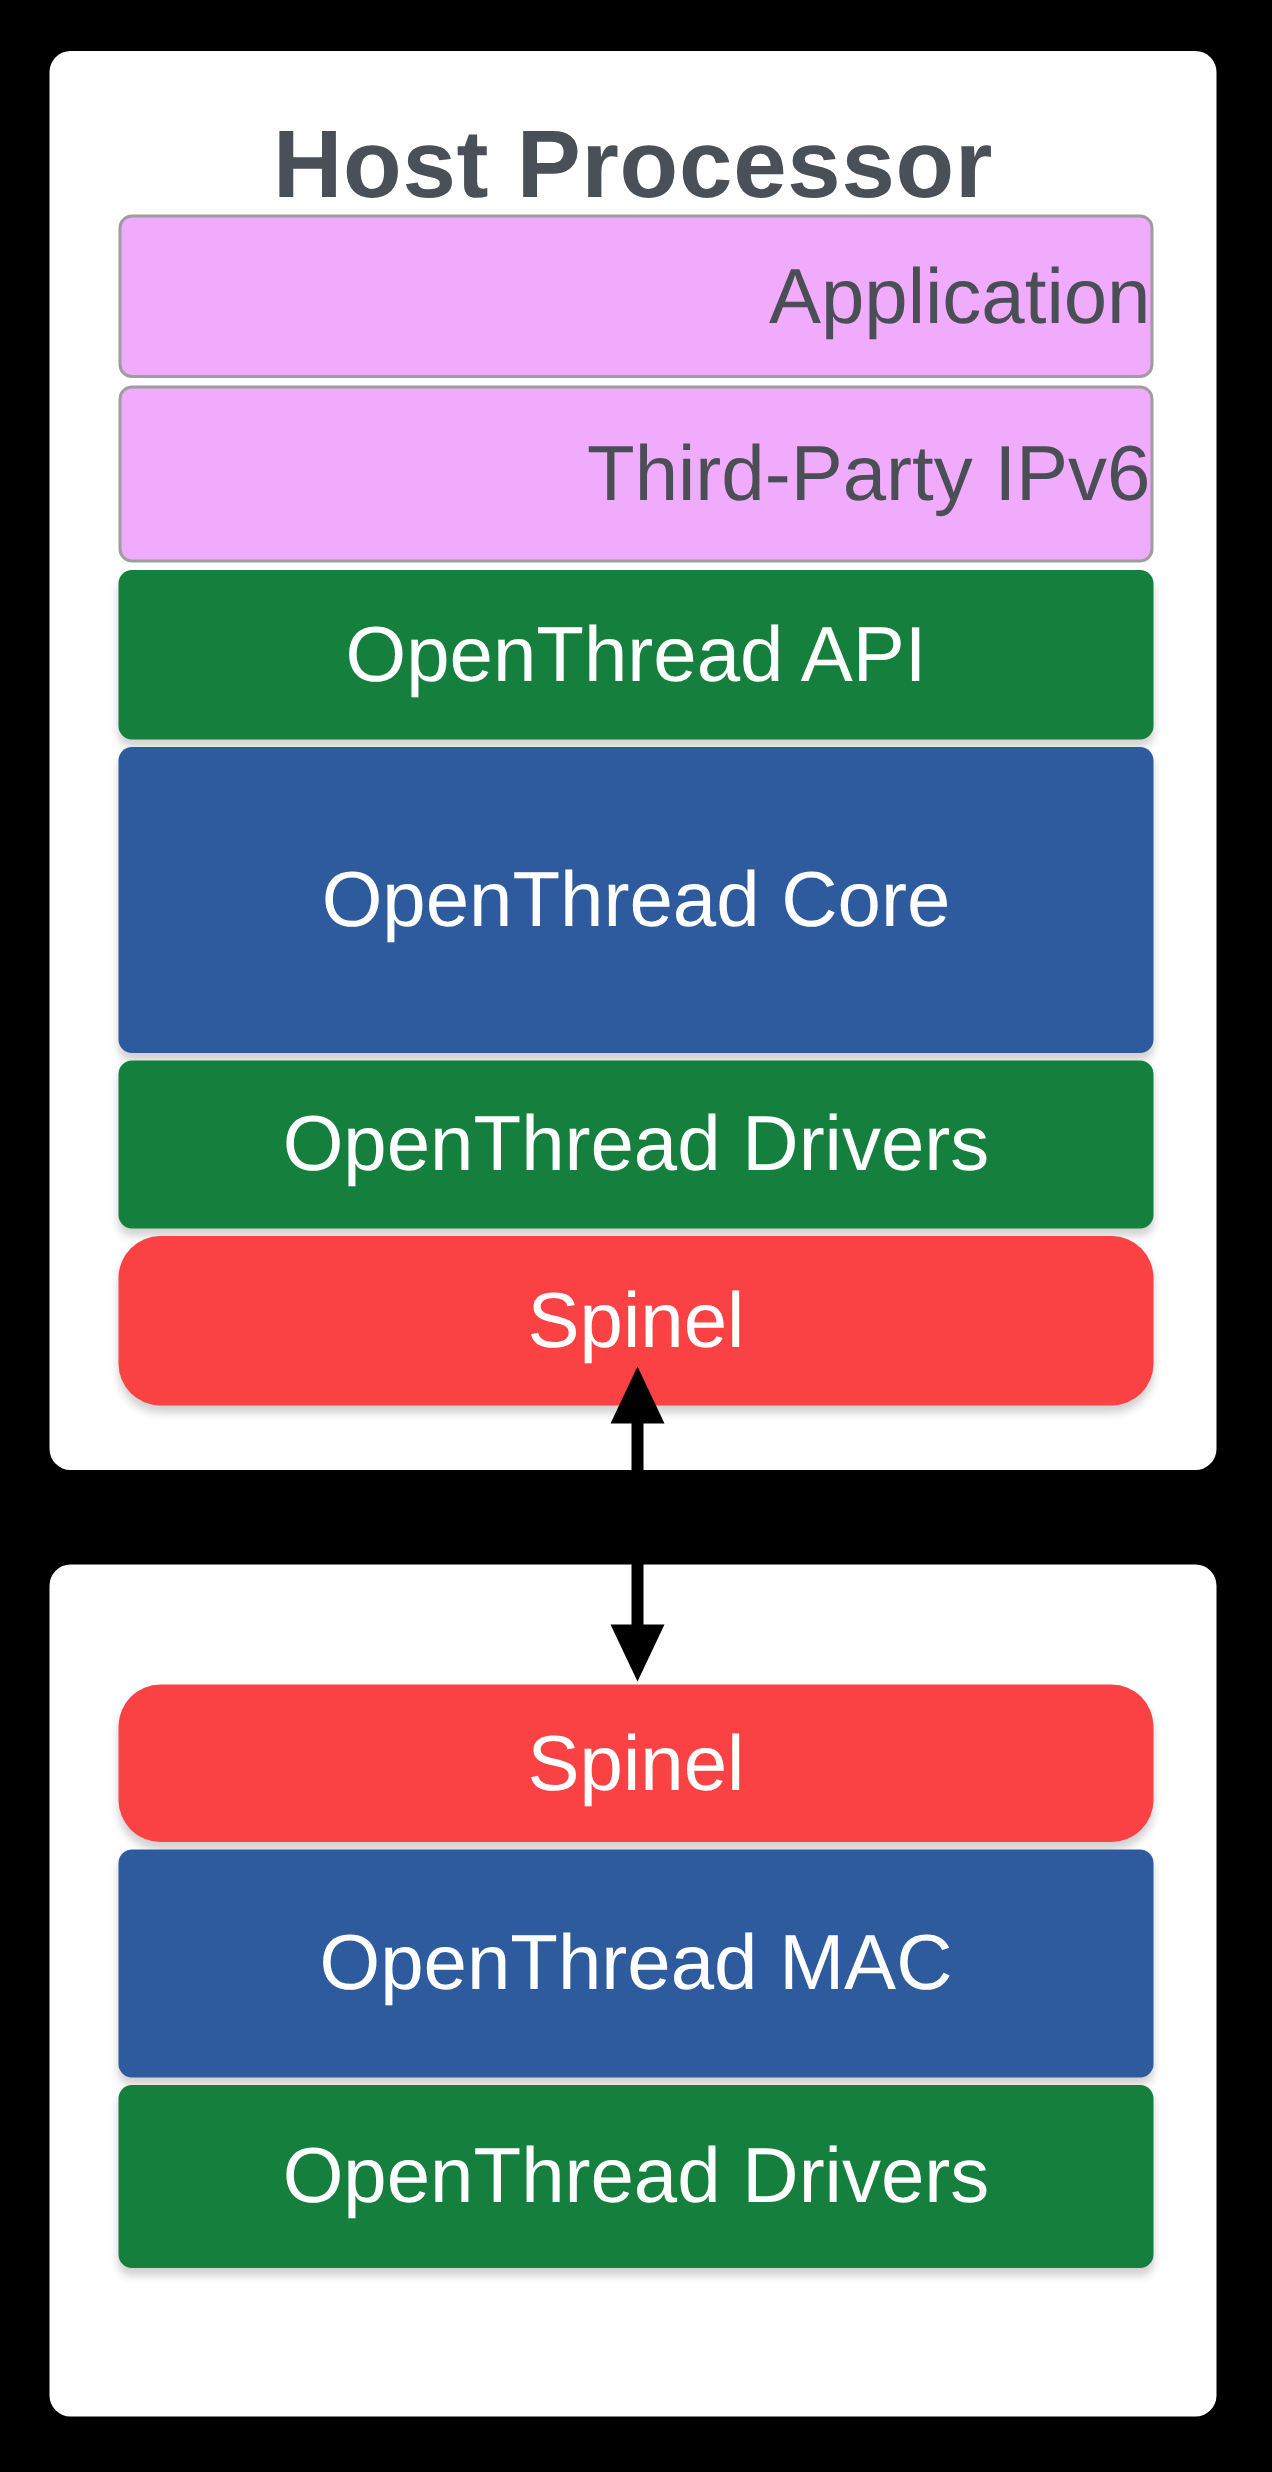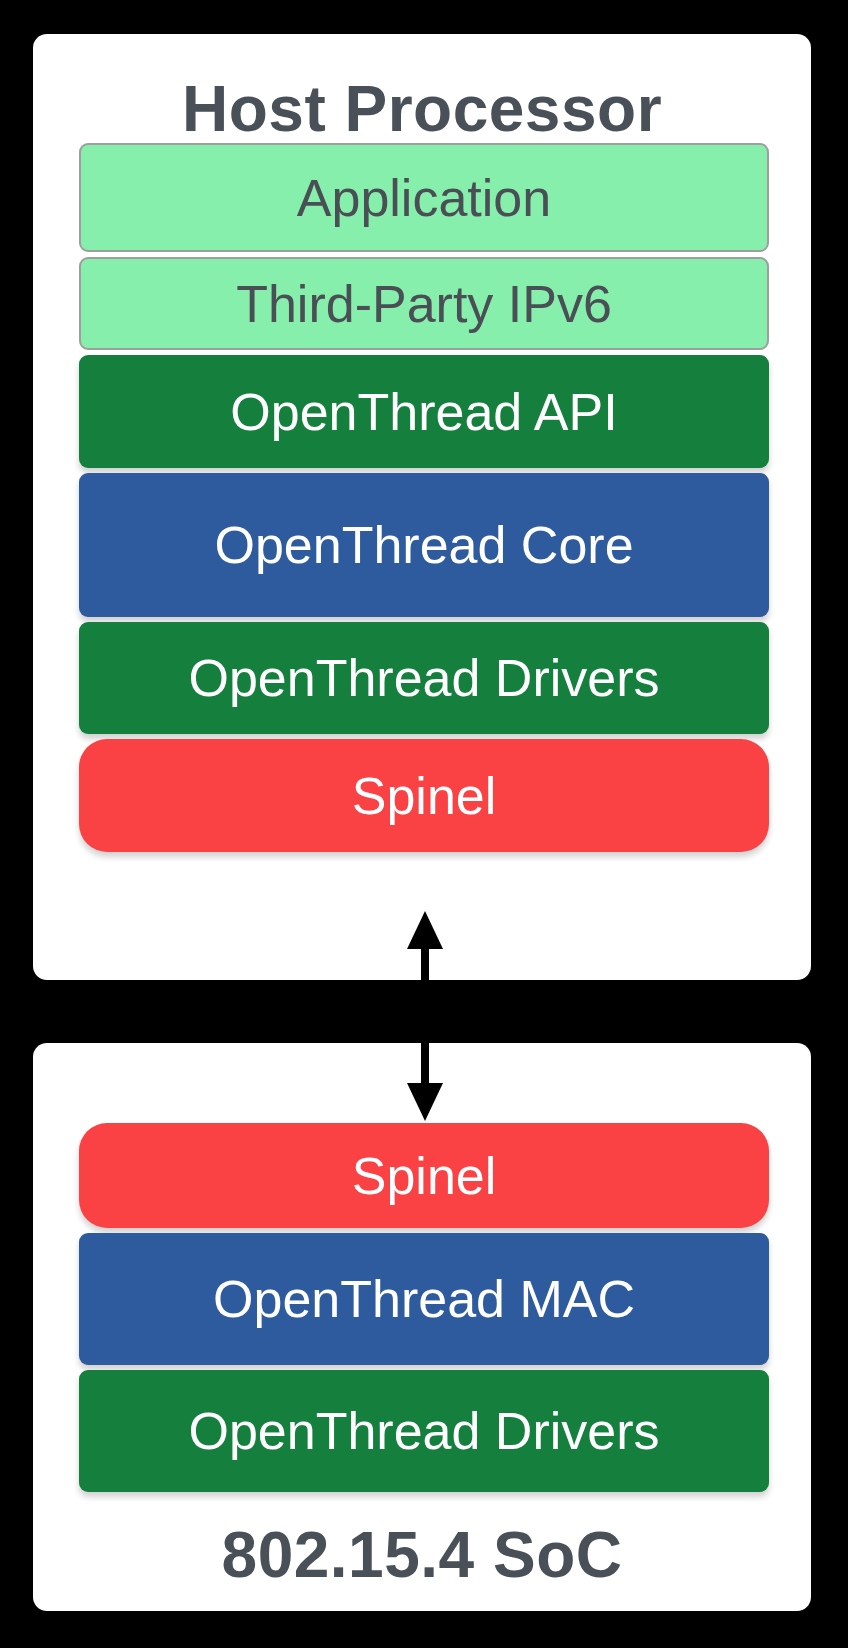--- a/index.html
+++ b/index.html
@@ -56,39 +56,40 @@
     width: 100%;
     border-radius: 9px;
     display: flex;
     align-items: center;
     justify-content: center;
     font-size: 52px;
     color: #ffffff;
     margin-bottom: 5px;
   }
   .layer-gray {
-    background: #86efac;
+    background: #f0abfc;
     border: 2px solid #9E9E9E;
     color: #4A4F55;
+    justify-content: flex-end;
   }
   .layer-cyan { background: #15803d; box-shadow: 0 5px 6px rgba(0,0,0,0.18); }
   .layer-blue { background: #2E5B9D; box-shadow: 0 5px 6px rgba(0,0,0,0.18); }
   .layer-red  { background: #FA4244; box-shadow: 0 5px 6px rgba(0,0,0,0.18); border-radius: 28px; }
 
   
   .h-app     { height: 109px; }
-  .h-ipv6    { height: 93px; margin-top: 1px; }
+  .h-ipv6    { height: 118px; margin-top: 1px; }
   .h-api     { height: 113px; }
-  .h-core    { height: 144px; }
+  .h-core    { height: 204px; }
   .h-drivers { height: 112px; }
   .h-spinel  { height: 113px; }
 
   
   .h-spinel2  { height: 105px; }
-  .h-mac      { height: 132px; }
+  .h-mac      { height: 152px; }
   .h-drivers2 { height: 122px; }
 
   
   .connector {
     position: absolute;
     left: 0; top: 0;
     width: 848px; height: 1648px;
     pointer-events: none;
   }
   .arrow-line {
@@ -150,20 +151,19 @@
     <div class="layer layer-red h-spinel2">
       <span>Spinel</span>
     </div>
     <div class="layer layer-blue h-mac">
       <span>OpenThread MAC</span>
     </div>
     <div class="layer layer-cyan h-drivers2">
       <span>OpenThread Drivers</span>
     </div>
   </div>
-  <div class="panel-title">802.15.4 SoC</div>
 </div>
 
 <div class="connector">
   <div class="arrow-head-up"></div>
   <div class="arrow-line"></div>
   <div class="arrow-head-down"></div>
 </div>
 
 </body></html>

